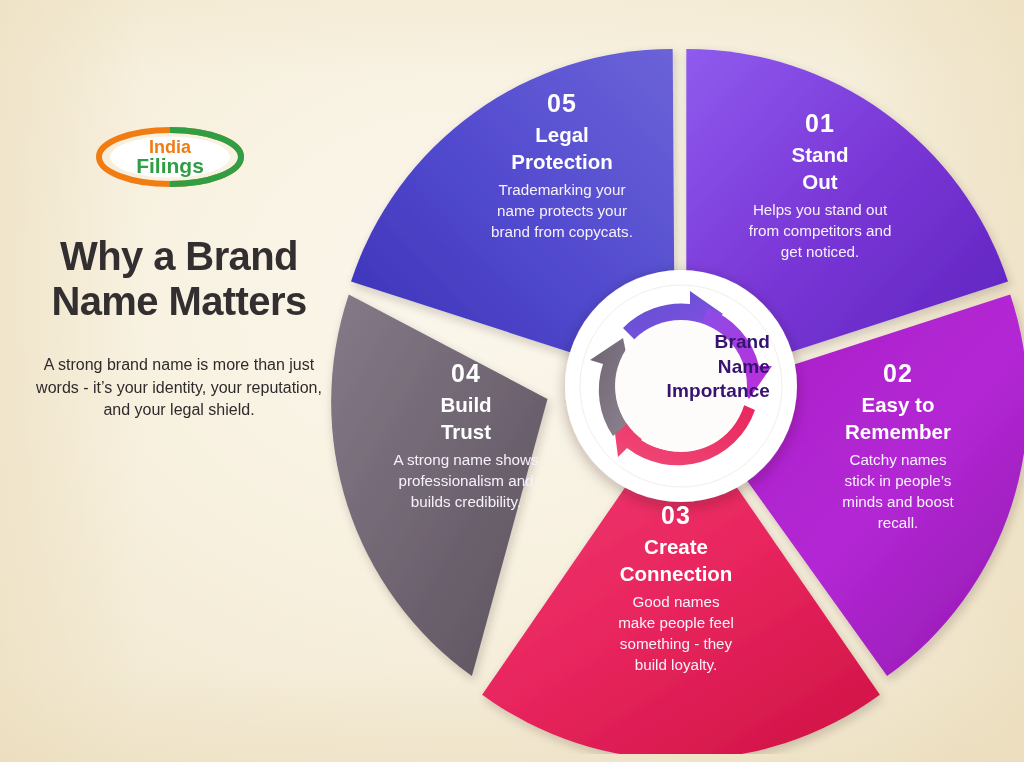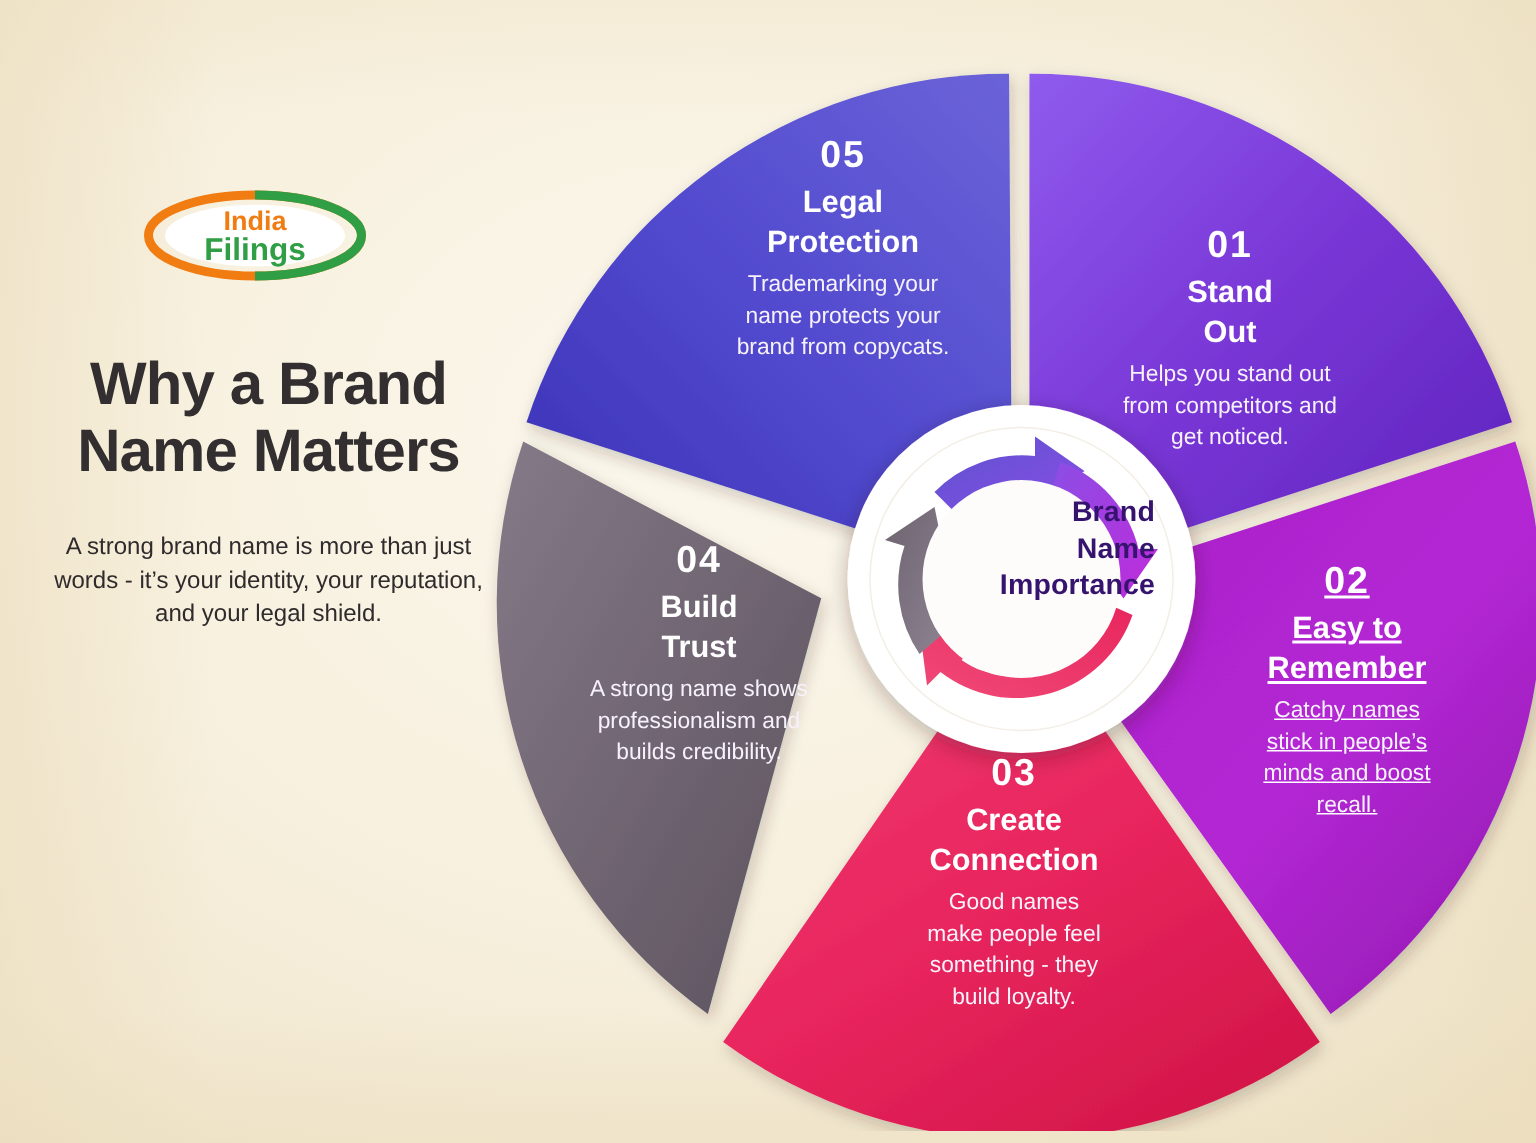--- a/index.html
+++ b/index.html
@@ -109,22 +109,22 @@
     margin-bottom: 5px;
   }
   .seg-desc {
     font-size: 15.2px;
     font-weight: 400;
     line-height: 1.38;
     white-space: pre-line;
     color: #f6f1fb;
   }
 
-  #label-01 { left: 722px; top: 108px; width: 196px; margin-top: 40px; }
-  #label-02 { left: 800px; top: 372px; width: 196px; text-decoration: underline; }
+  #label-01 { left: 722px; top: 108px; width: 196px; }
+  #label-02 { left: 800px; top: 358px; width: 196px; }
   #label-03 { left: 576px; top: 500px; width: 200px; }
   #label-04 { left: 364px; top: 358px; width: 204px; }
   #label-05 { left: 458px; top: 88px; width: 208px; }
 
   
   #hub-text {
     position: absolute;
     left: 598px;
     top: 330px;
     width: 172px;

